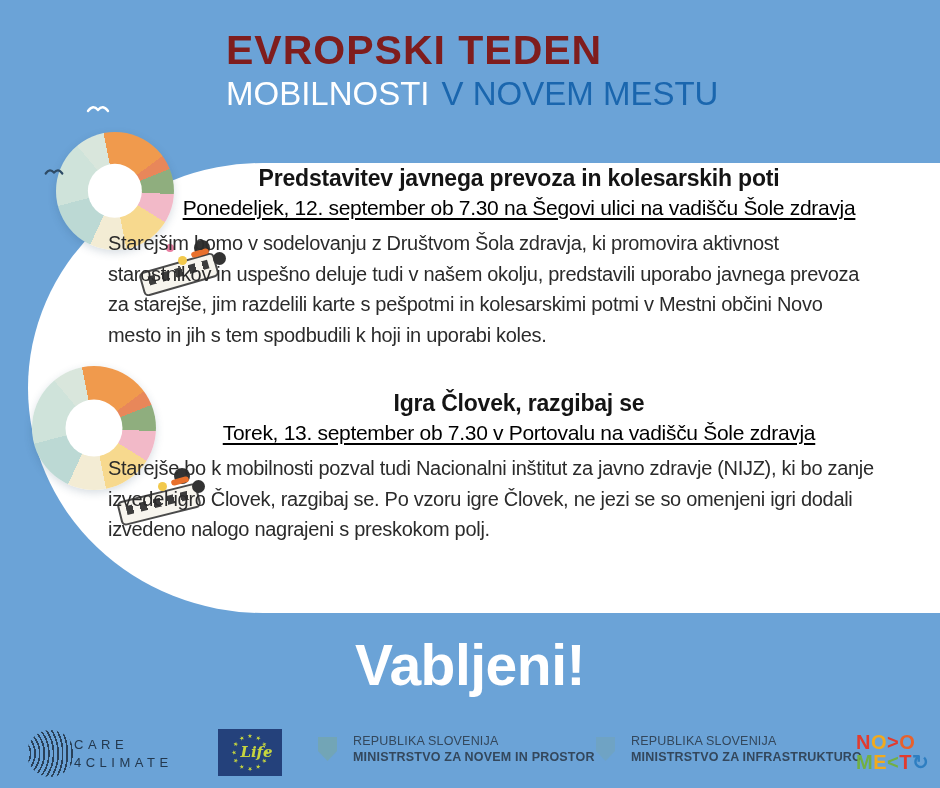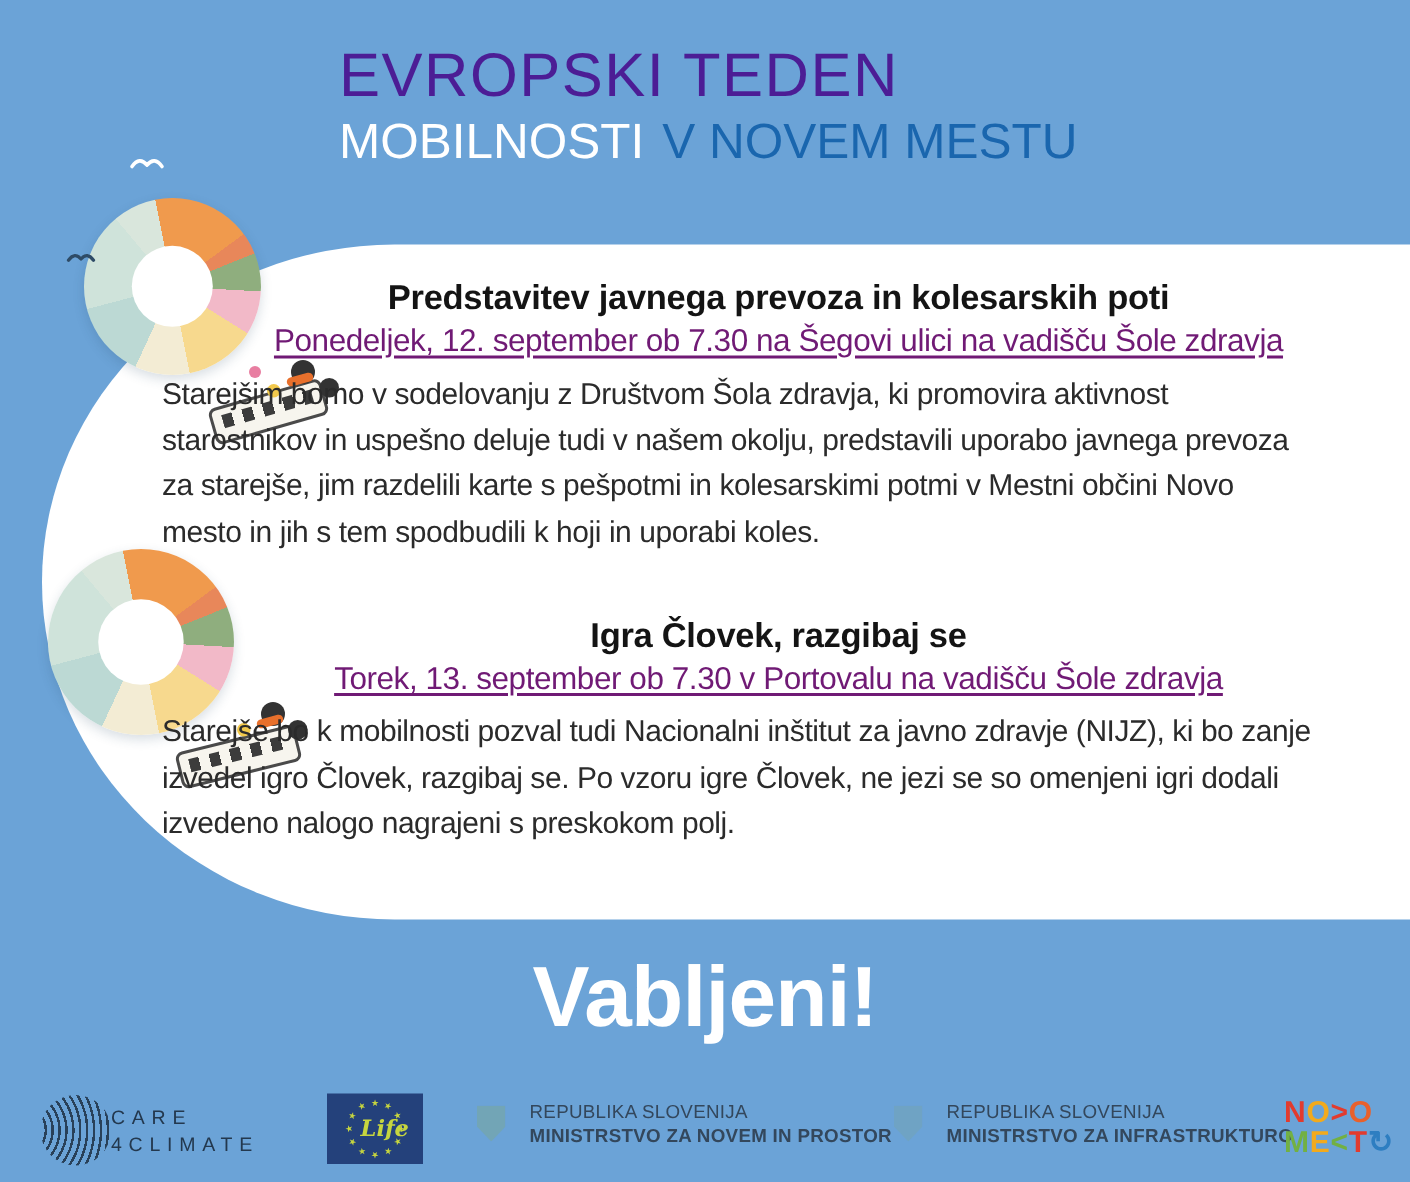--- a/index.html
+++ b/index.html
@@ -4,46 +4,46 @@
 <style>
   html,body{margin:0;padding:0;}
   body{
     width:940px;height:788px;position:relative;overflow:hidden;
     background:var(--bg,#6ba3d7);
     font-family:"Liberation Sans",sans-serif;
   }
   
   .header{position:absolute;left:226px;top:30px;z-index:2;line-height:1;}
   .header .l1{
-    color:#4c1d95;font-size:41px;font-weight:400;letter-spacing:1px;font-stretch:condensed;
+    color:#7f1d1d;font-size:41px;font-weight:700;letter-spacing:1px;font-stretch:condensed;
   }
   .header .l2{
     margin-top:6px;font-size:33px;font-weight:400;letter-spacing:0;font-stretch:condensed;
     color:#fff;white-space:nowrap;
   }
   .header .l2 .blue{color:var(--accent-blue,#1a66ae);margin-left:12px;}
 
   
   .card{
     position:absolute;left:28px;top:163px;width:912px;height:450px;z-index:1;
     background:#fff;border-radius:235px 0 0 235px / 225px 0 0 225px;
   }
   .card-content{
     position:absolute;left:108px;right:10px;top:163px;z-index:3;
     color:var(--text-dark,#2b2b2b);
   }
   .event{margin:0;}
   .event + .event{margin-top:38px;}
   .event-title{
     text-align:center;font-size:23px;font-weight:700;color:#141414;
-    padding-top:20px;line-height:30px;font-stretch:condensed;letter-spacing:-0.2px;
+    line-height:30px;font-stretch:condensed;letter-spacing:-0.2px;
   }
   .event + .event .event-title{padding-top:0;}
   .event-date{
-    text-align:center;font-size:21px;line-height:30px;color:#701a75;
+    text-align:center;font-size:21px;line-height:30px;color:#000000;
     text-decoration:underline;text-underline-offset:3px;
     font-stretch:condensed;letter-spacing:-0.3px;
   }
   .event-body{margin-top:5px;}
   .body-line{
     font-size:20px;line-height:30.5px;letter-spacing:-0.3px;font-stretch:condensed;
     color:var(--text-dark,#2b2b2b);
   }
 
   

